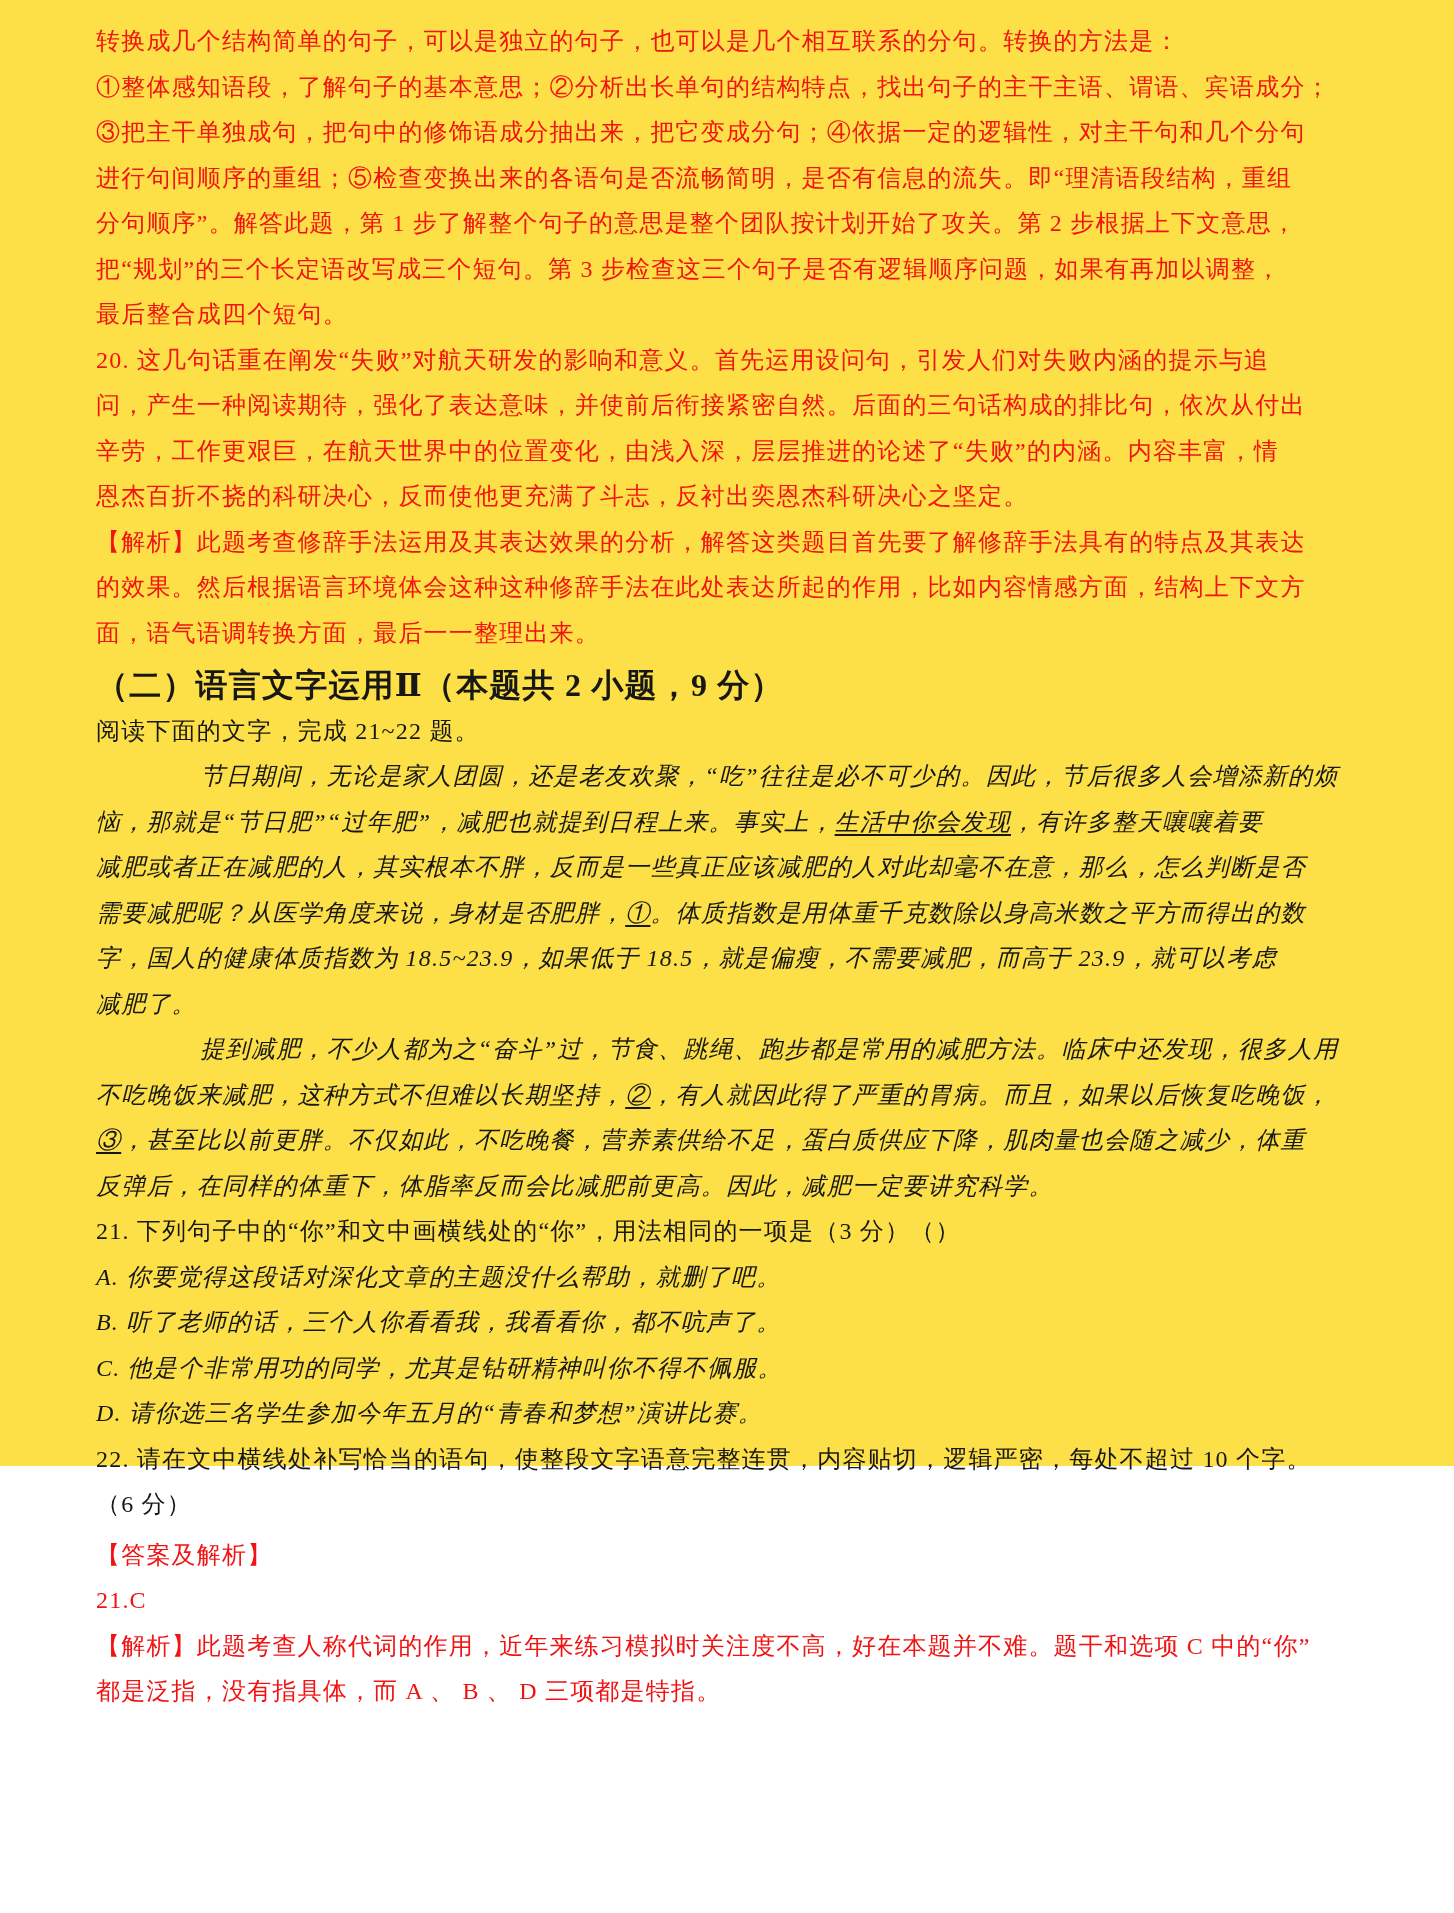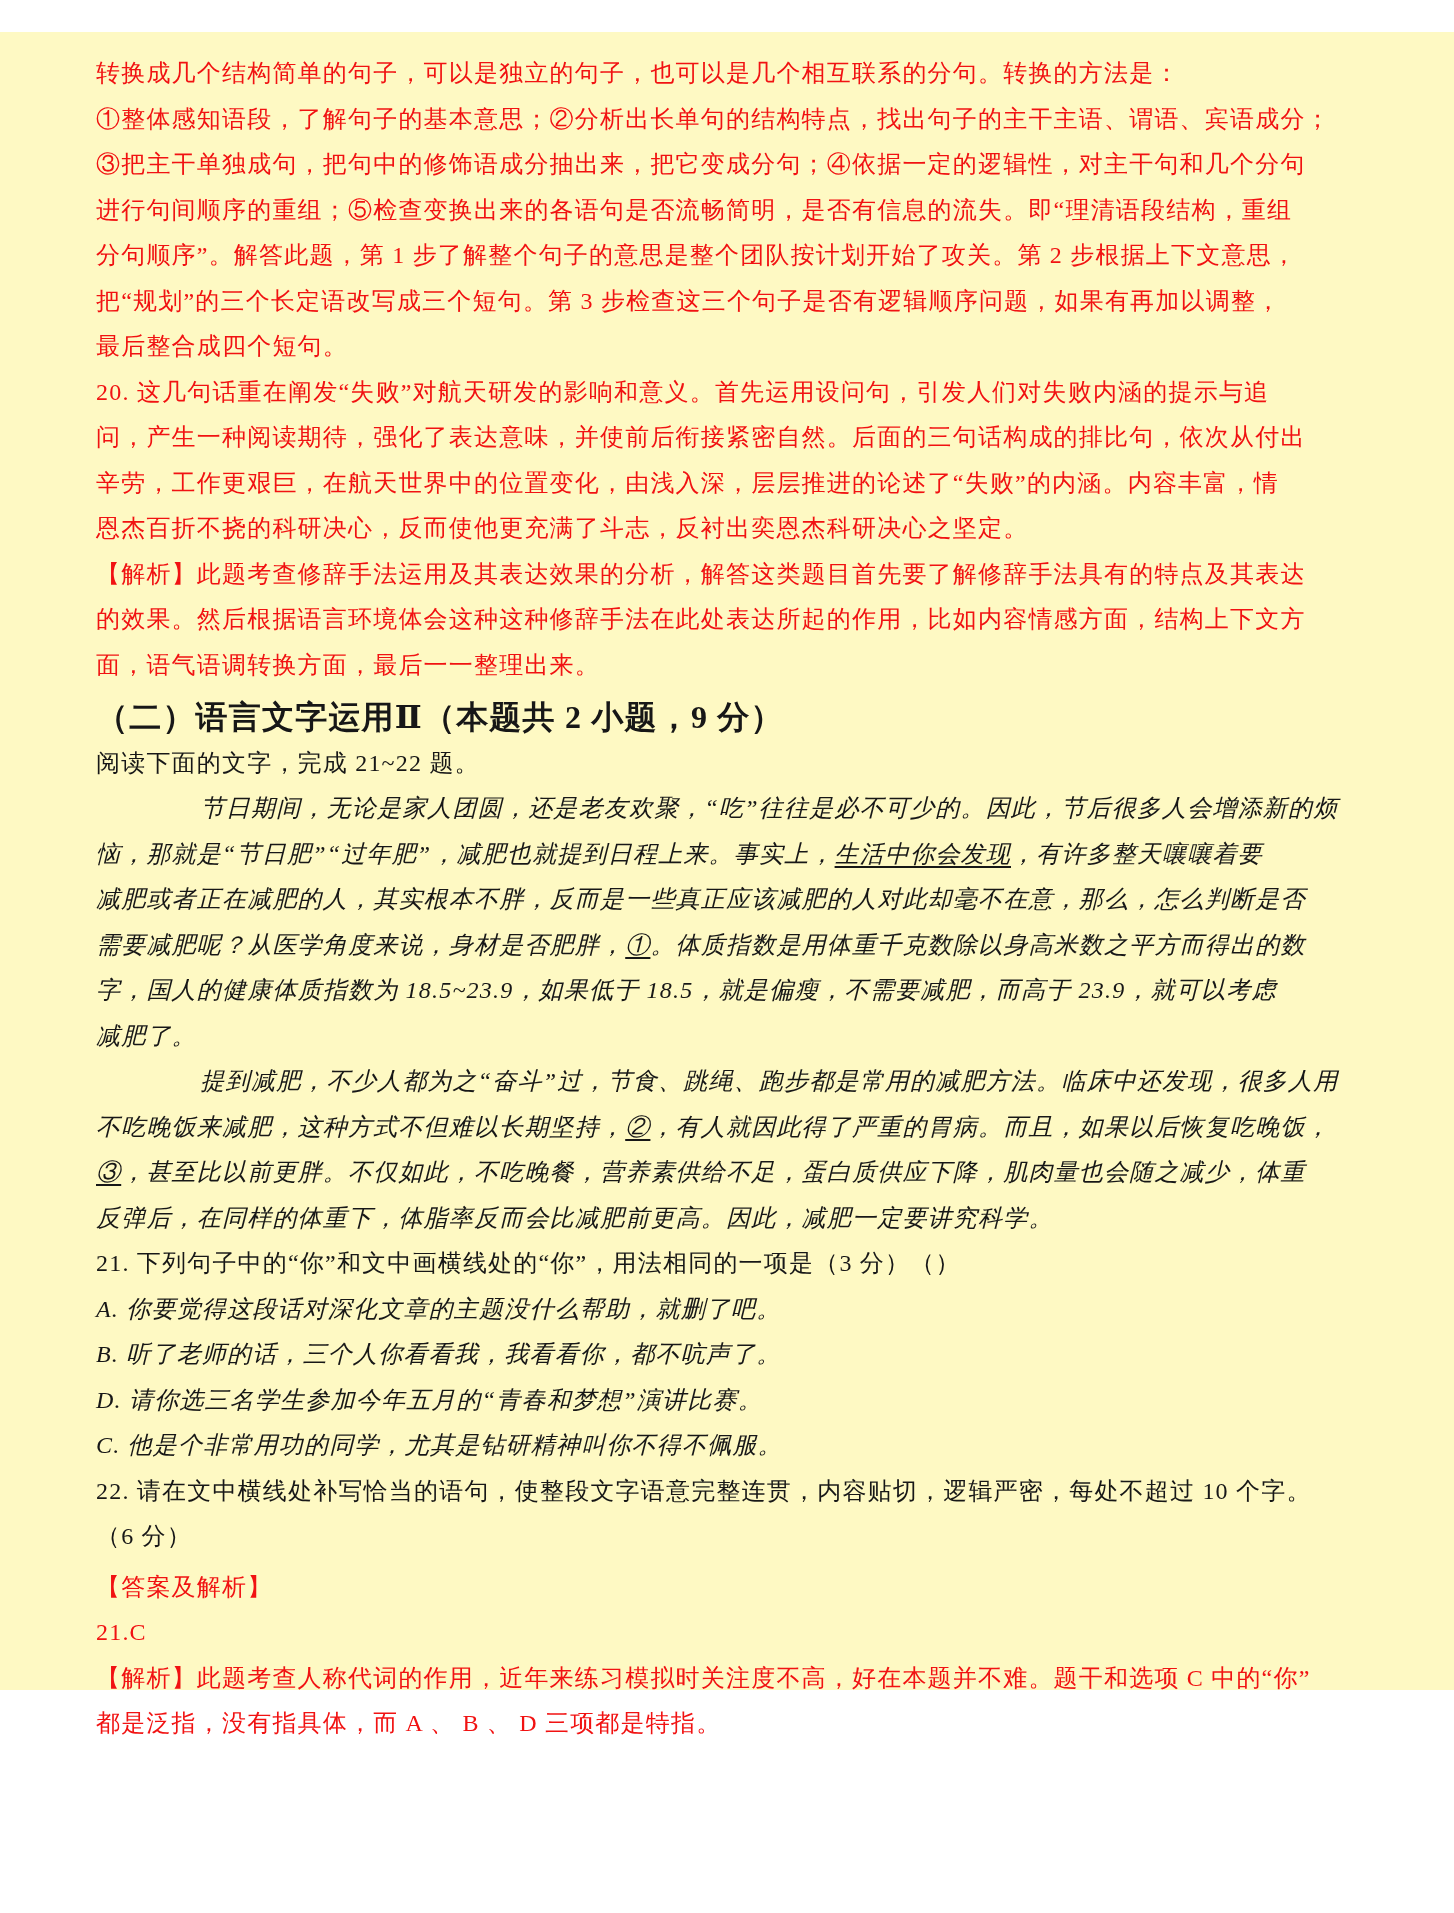--- a/index.html
+++ b/index.html
@@ -1,17 +1,17 @@
 <!DOCTYPE html>
 <html style="--red: #f11212; --ink: #171717;"><head>
 <meta charset="utf-8">
 <style>
   html,body{margin:0;padding:0;background:#ffffff;}
   body{width:1454px;height:1913px;overflow:hidden;}
-  .doc{box-sizing:border-box;width:1454px;height:1658px;padding:19px 60px 0 96px;background:#fef9c3;margin-top:32px;}
+  .doc{box-sizing:border-box;width:1454px;height:1466px;padding:19px 60px 0 96px;background:#fde047;}
   .line{
     font-family:"Liberation Serif","DejaVu Serif",serif;
     font-size:24px;
     line-height:45.5px;
     white-space:nowrap;
     letter-spacing:1.2px;
     color:var(--ink,#171717);
   }
   .red{color:var(--red,#f11212);}
   .header{font-weight:bold;font-size:32px;}
@@ -49,22 +49,22 @@
       <div class="line kai"><span>需要减肥呢？从医学角度来说，身材是否肥胖，</span><span class="u">①</span><span>。体质指数是用体重千克数除以身高米数之平方而得出的数</span></div>
       <div class="line kai"><span>字，国人的健康体质指数为 18.5~23.9，如果低于 18.5，就是偏瘦，不需要减肥，而高于 23.9，就可以考虑</span></div>
       <div class="line kai"><span>减肥了。</span></div>
       <div class="line kai indent"><span>提到减肥，不少人都为之“奋斗”过，节食、跳绳、跑步都是常用的减肥方法。临床中还发现，很多人用</span></div>
       <div class="line kai"><span>不吃晚饭来减肥，这种方式不但难以长期坚持，</span><span class="u">②</span><span>，有人就因此得了严重的胃病。而且，如果以后恢复吃晚饭，</span></div>
       <div class="line kai"><span class="u">③</span><span>，甚至比以前更胖。不仅如此，不吃晚餐，营养素供给不足，蛋白质供应下降，肌肉量也会随之减少，体重</span></div>
       <div class="line kai"><span>反弹后，在同样的体重下，体脂率反而会比减肥前更高。因此，减肥一定要讲究科学。</span></div>
       <div class="line plain"><span>21. 下列句子中的“你”和文中画横线处的“你”，用法相同的一项是（3 分）（）</span></div>
       <div class="line kai"><span>A. 你要觉得这段话对深化文章的主题没什么帮助，就删了吧。</span></div>
       <div class="line kai"><span>B. 听了老师的话，三个人你看看我，我看看你，都不吭声了。</span></div>
+      <div class="line kai"><span>C. 他是个非常用功的同学，尤其是钻研精神叫你不得不佩服。</span></div>
       <div class="line kai"><span>D. 请你选三名学生参加今年五月的“青春和梦想”演讲比赛。</span></div>
-      <div class="line kai"><span>C. 他是个非常用功的同学，尤其是钻研精神叫你不得不佩服。</span></div>
       <div class="line plain"><span>22. 请在文中横线处补写恰当的语句，使整段文字语意完整连贯，内容贴切，逻辑严密，每处不超过 10 个字。</span></div>
       <div class="line plain"><span>（6 分）</span></div>
       <div class="line red mt4"><span class="b">【答案及解析】</span></div>
       <div class="line red"><span>21.C</span></div>
       <div class="line red"><span class="b">【解析】</span><span>此题考查人称代词的作用，近年来练习模拟时关注度不高，好在本题并不难。题干和选项 C 中的“你”</span></div>
       <div class="line red"><span>都是泛指，没有指具体，而 A 、 B 、 D 三项都是特指。</span></div>
     </div>
 </div>
 
 </body></html>

